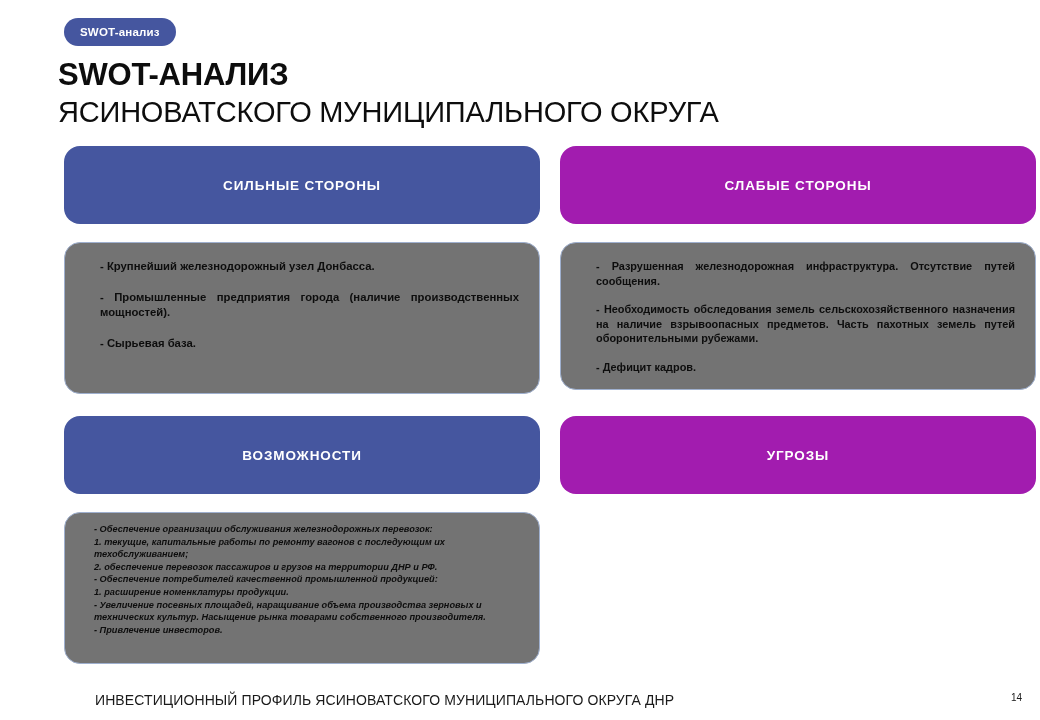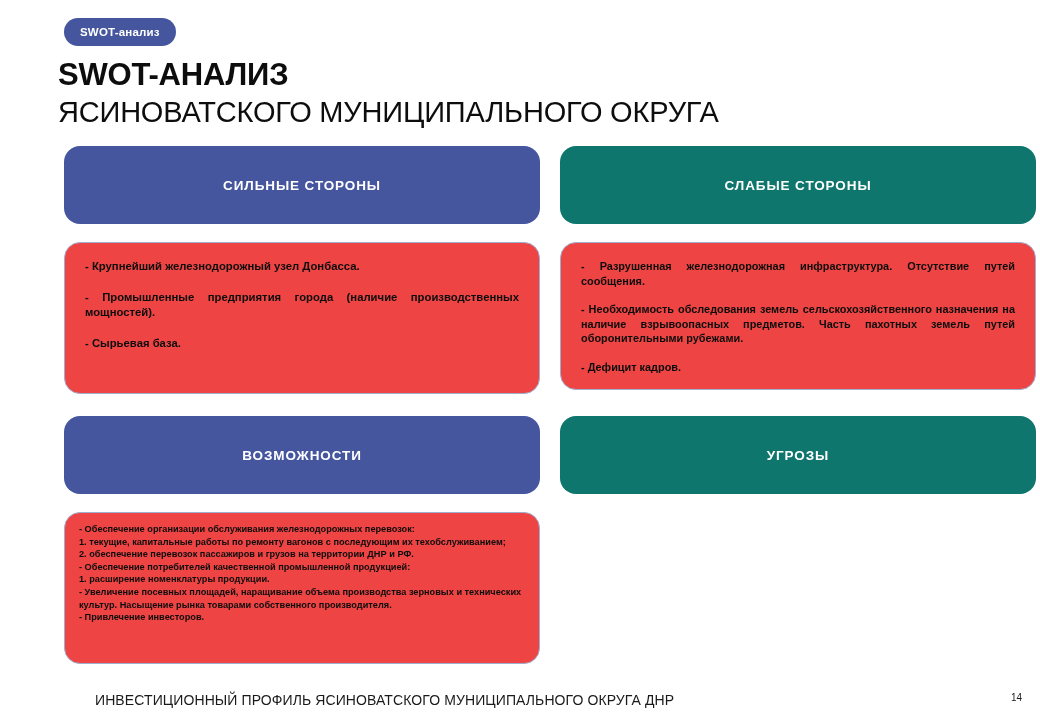--- a/index.html
+++ b/index.html
@@ -93,30 +93,31 @@
     display: flex;
     align-items: center;
     justify-content: center;
     color: #ffffff;
     font-size: 13.5px;
     font-weight: bold;
     letter-spacing: 0.9px;
     box-sizing: border-box;
   }
   .quad-header.dark  { background: #45569f; }
-  .quad-header.light { background: #0f766e; }
+  .quad-header.light { background: #a21caf; }
 
   .quad-body {
     margin-top: 18px;
     border: 1px solid #9fb0cf;
     border-radius: 16px;
-    background: #ef4444;
+    background: #737373;
     box-sizing: border-box;
     overflow: hidden;
     position: relative;
+    padding-left: 15px;
   }
   .quad-body.tall   { height: 152px; }
   .quad-body.tall-r { height: 148px; }
   .quad-body.opps   { height: 152px; }
   .quad-body.threats{ height: 152px; }
 
   .body-inner {
     padding: 16px 20px 10px 20px;
   }
 
@@ -138,20 +139,21 @@
   }
   .threats .item-lg {
     font-size: 11.6px;
     line-height: 17px;
     margin-bottom: 0;
   }
 
   
   .opps .body-inner {
     padding: 10px 16px 6px 14px;
+    font-style: italic;
   }
   .item-sm {
     font-size: 9.2px;
     font-weight: bold;
     line-height: 12.6px;
     color: #0d0d0d;
     margin: 0;
     white-space: pre-line;
   }
 

